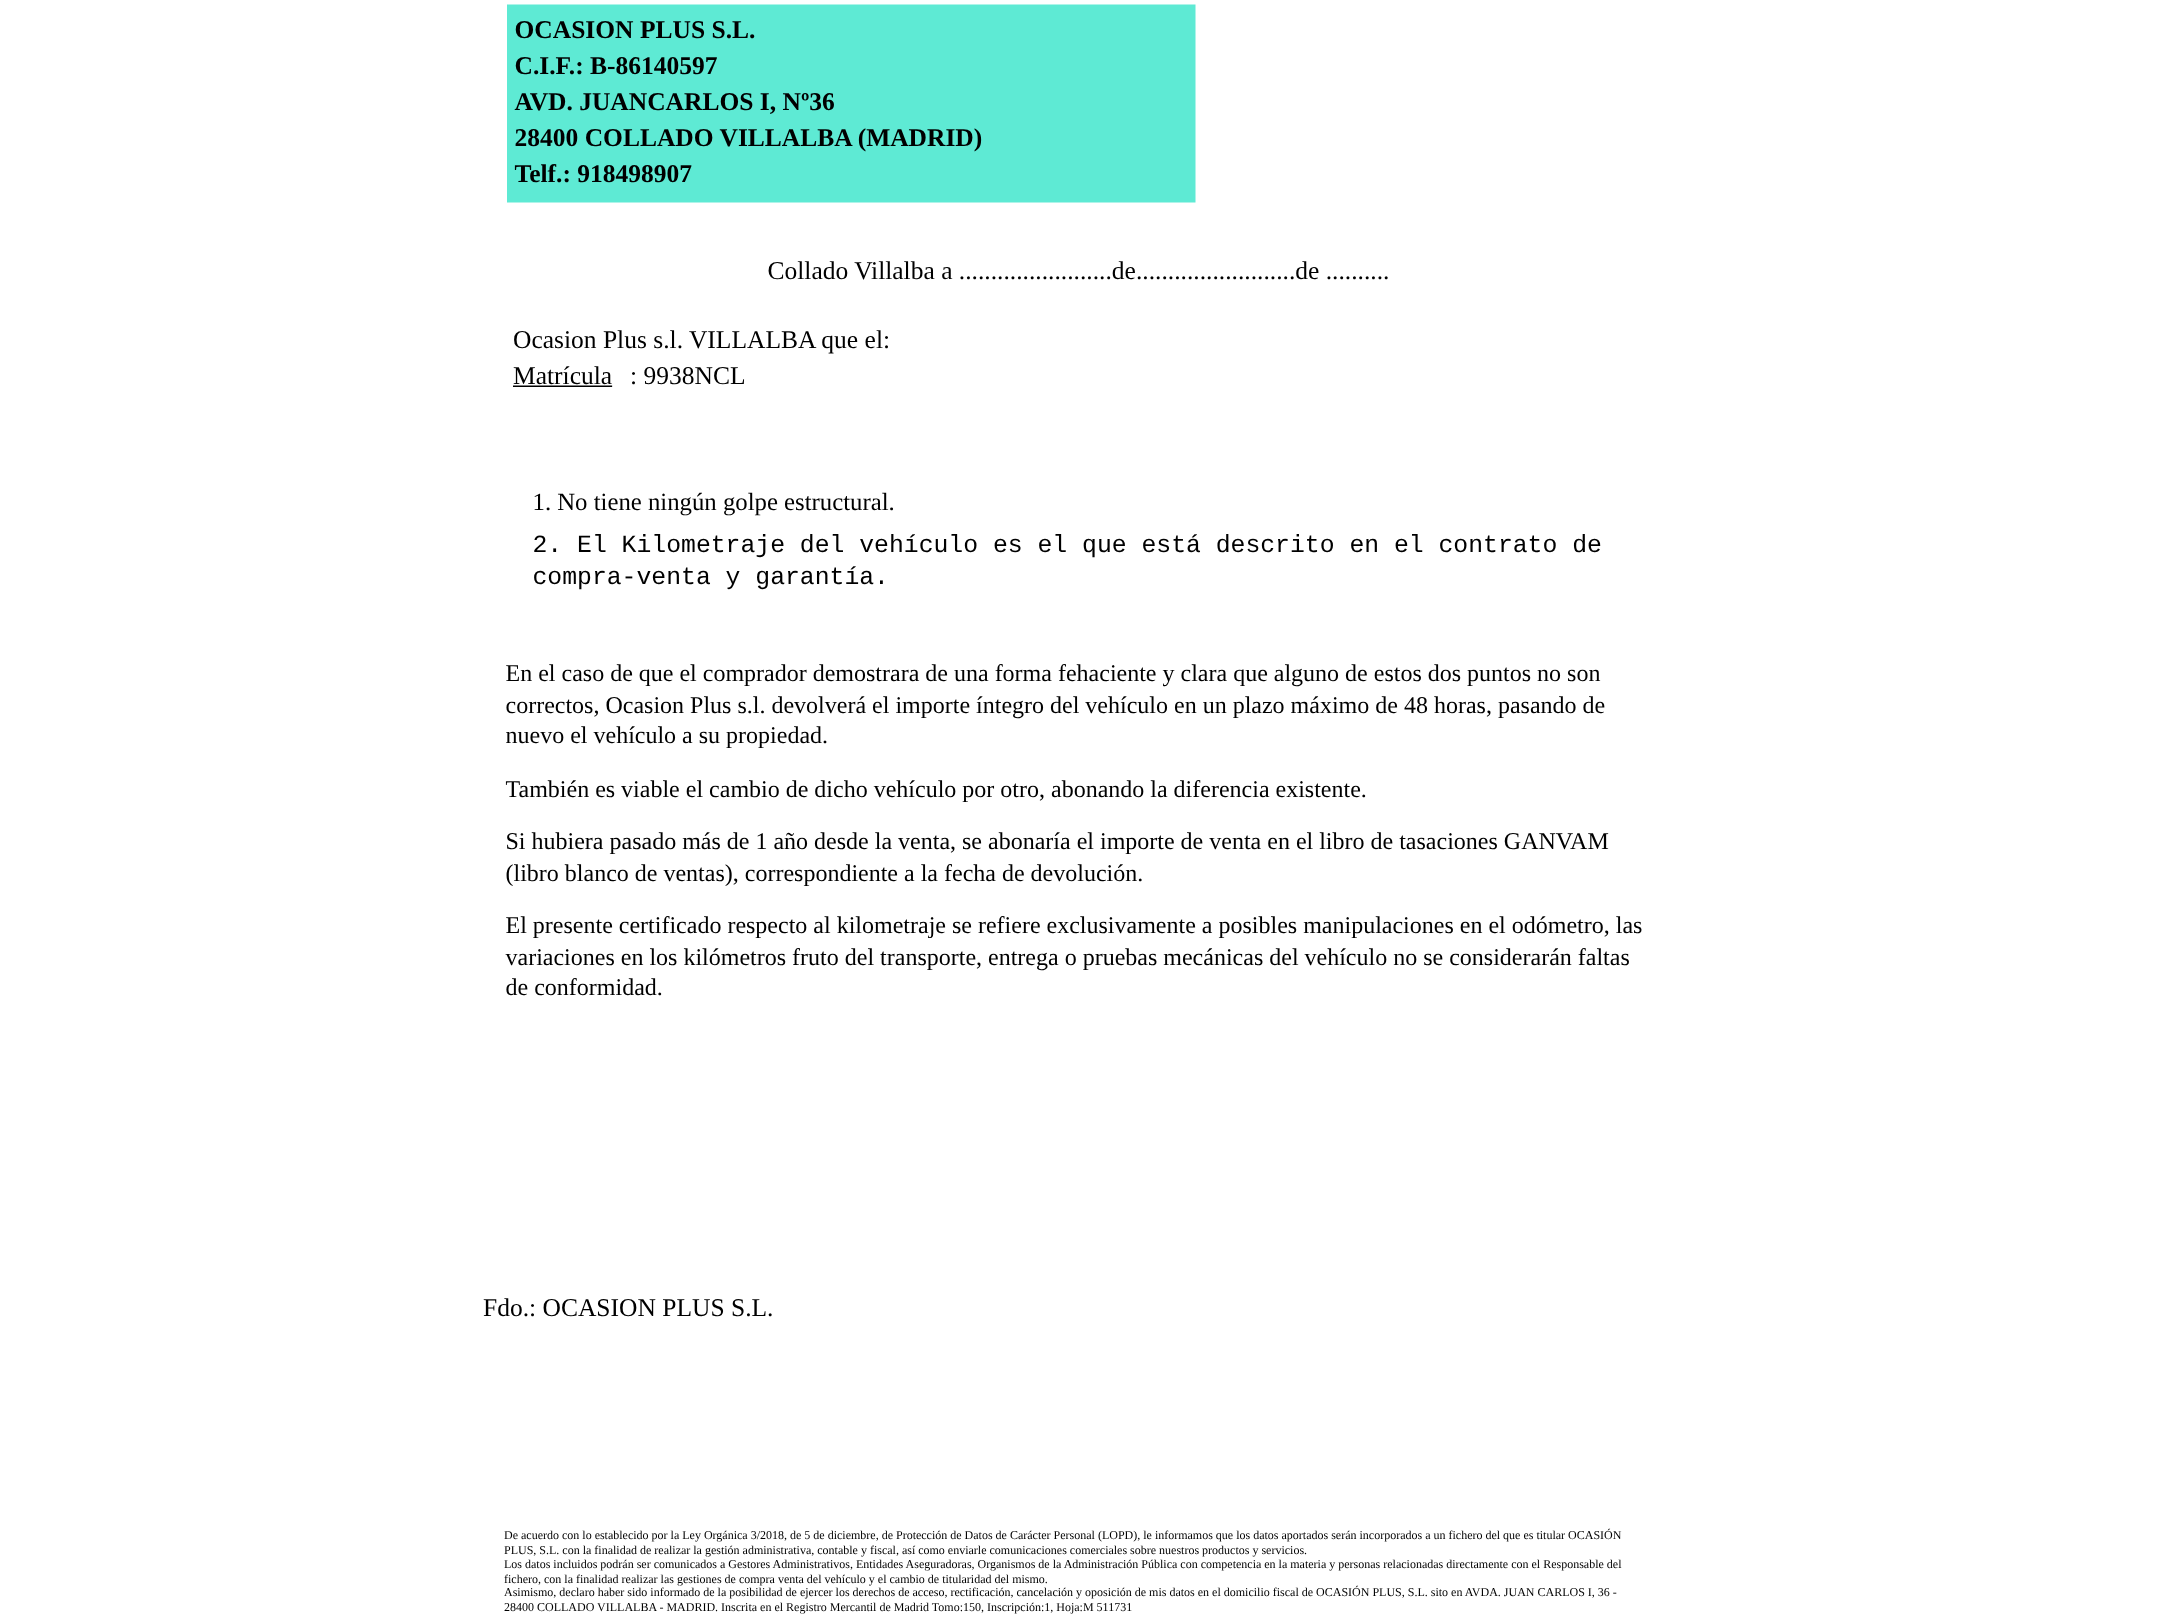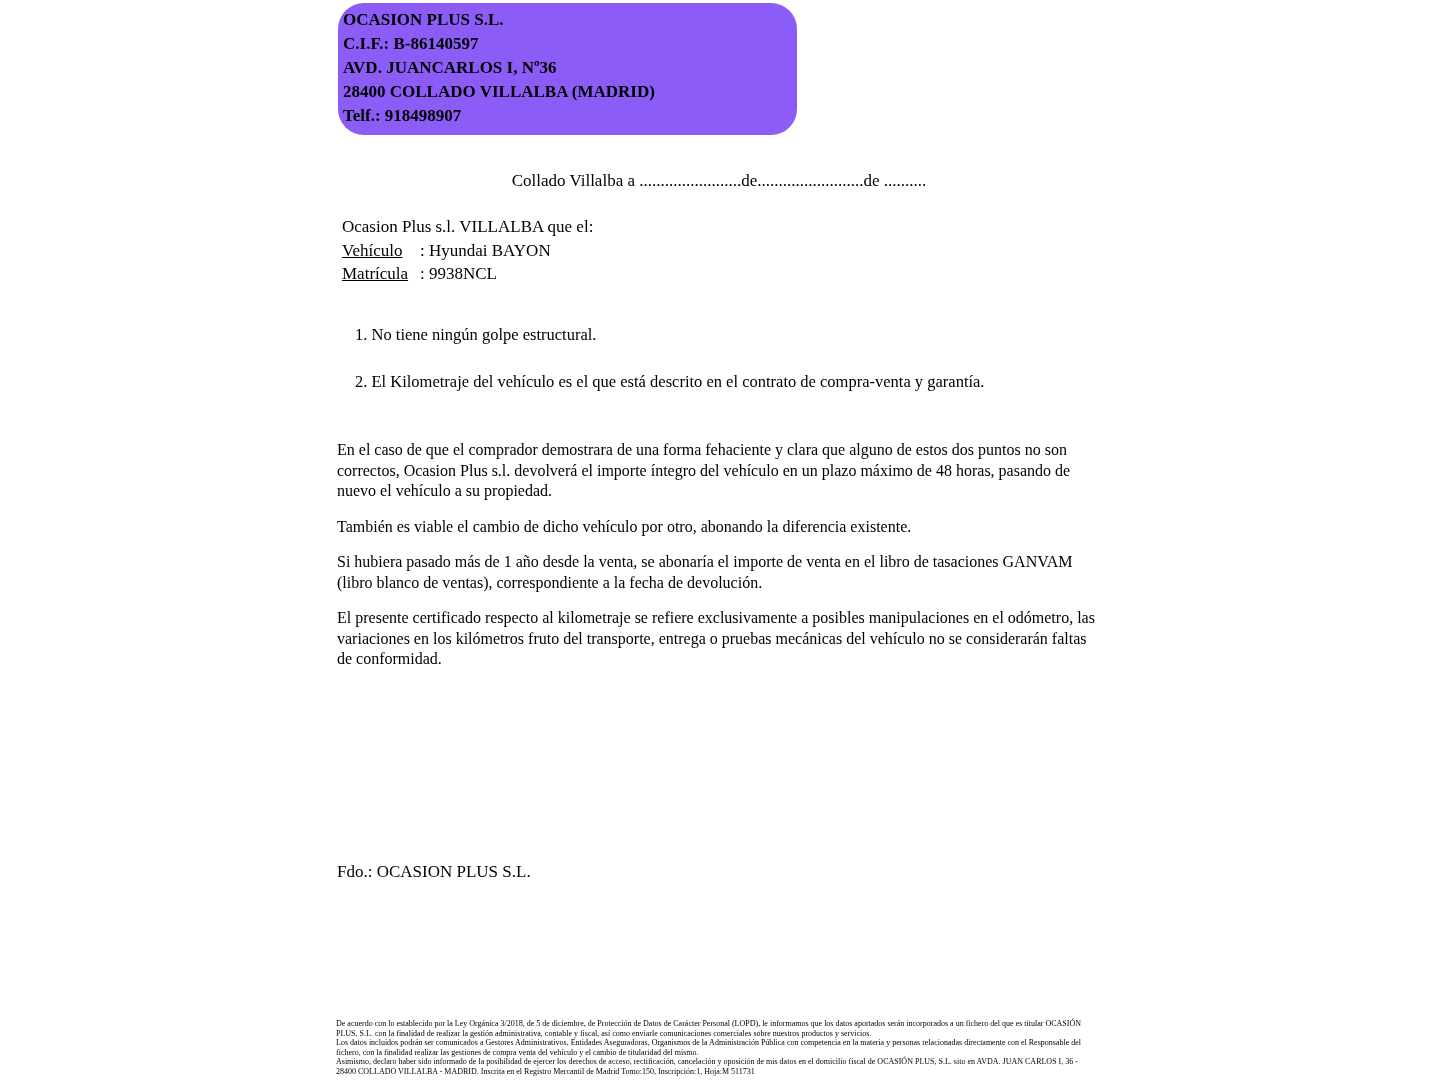--- a/index.html
+++ b/index.html
@@ -16,24 +16,23 @@
     color: #000000;
     overflow: hidden;
   }
 
   
   .company-box {
     position: absolute;
     left: 338px;
     top: 3px;
     width: 459px;
-    background: #8b5cf6;
+    background: #5eead4;
     padding: 5px 0 7px 5px;
     box-sizing: border-box;
-    border-radius: 26px;
   }
   .company-box div {
     font-size: 17px;
     font-weight: bold;
     line-height: 24px;
     white-space: nowrap;
   }
 
   
   .date-line {
@@ -64,40 +63,41 @@
   
   .points-block {
     position: absolute;
     left: 355px;
     top: 324px;
     width: 775px;
     font-size: 16.5px;
     line-height: 21px;
   }
   .points-block .point + .point {
-    margin-top: 26px;
+    margin-top: 8px;
+    font-family: Liberation Mono, monospace;
   }
 
   
   .paragraphs-block {
     position: absolute;
     left: 337px;
     top: 440px;
     width: 768px;
     font-size: 16px;
     line-height: 20.5px;
   }
   .paragraphs-block .para {
     margin: 0 0 15px 0;
   }
 
   
   .signature-line {
     position: absolute;
-    left: 337px;
+    left: 322px;
     top: 862px;
     font-size: 17px;
   }
 
   
   .legal-footer {
     position: absolute;
     left: 336px;
     top: 1019px;
     width: 763px;
@@ -119,23 +119,20 @@
     <div>AVD. JUANCARLOS I, Nº36</div>
     <div>28400 COLLADO VILLALBA (MADRID)</div>
     <div>Telf.: 918498907</div>
   </div>
 
   <div class="date-line">Collado Villalba a ........................de.........................de ..........</div>
 
   <div class="certify-block">
     <div>Ocasion Plus s.l. VILLALBA que el:</div>
     <div class="certify-row">
-      <span class="label">Vehículo</span><span>: Hyundai BAYON</span>
-    </div>
-    <div class="certify-row">
       <span class="label">Matrícula</span><span>: 9938NCL</span>
     </div>
   </div>
 
   <div class="points-block">
     <div class="point">1. No tiene ningún golpe estructural.</div>
     <div class="point">2. El Kilometraje del vehículo es el que está descrito en el contrato de compra-venta y garantía.</div>
   </div>
 
   <div class="paragraphs-block">

